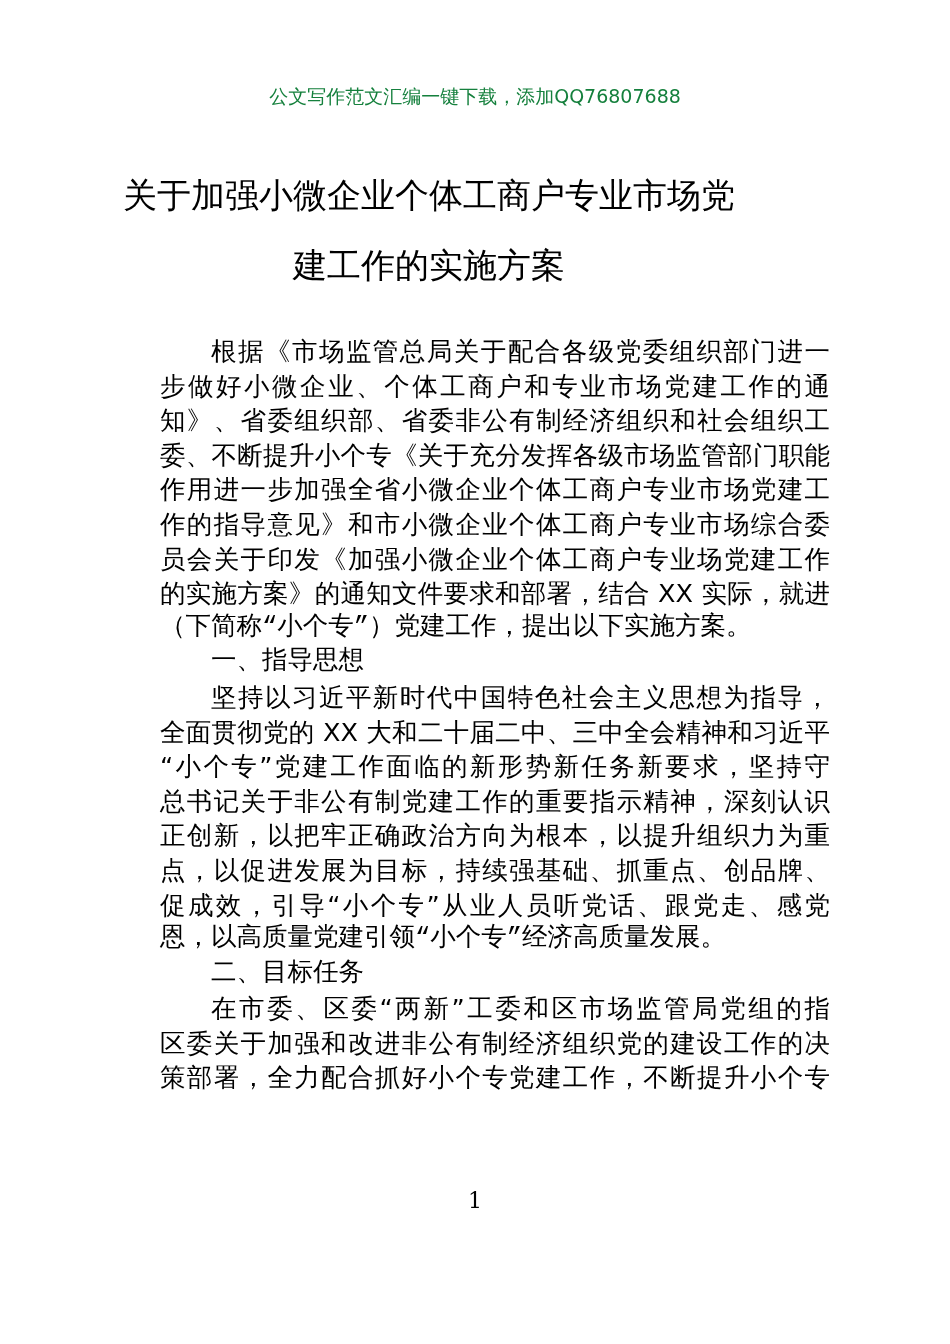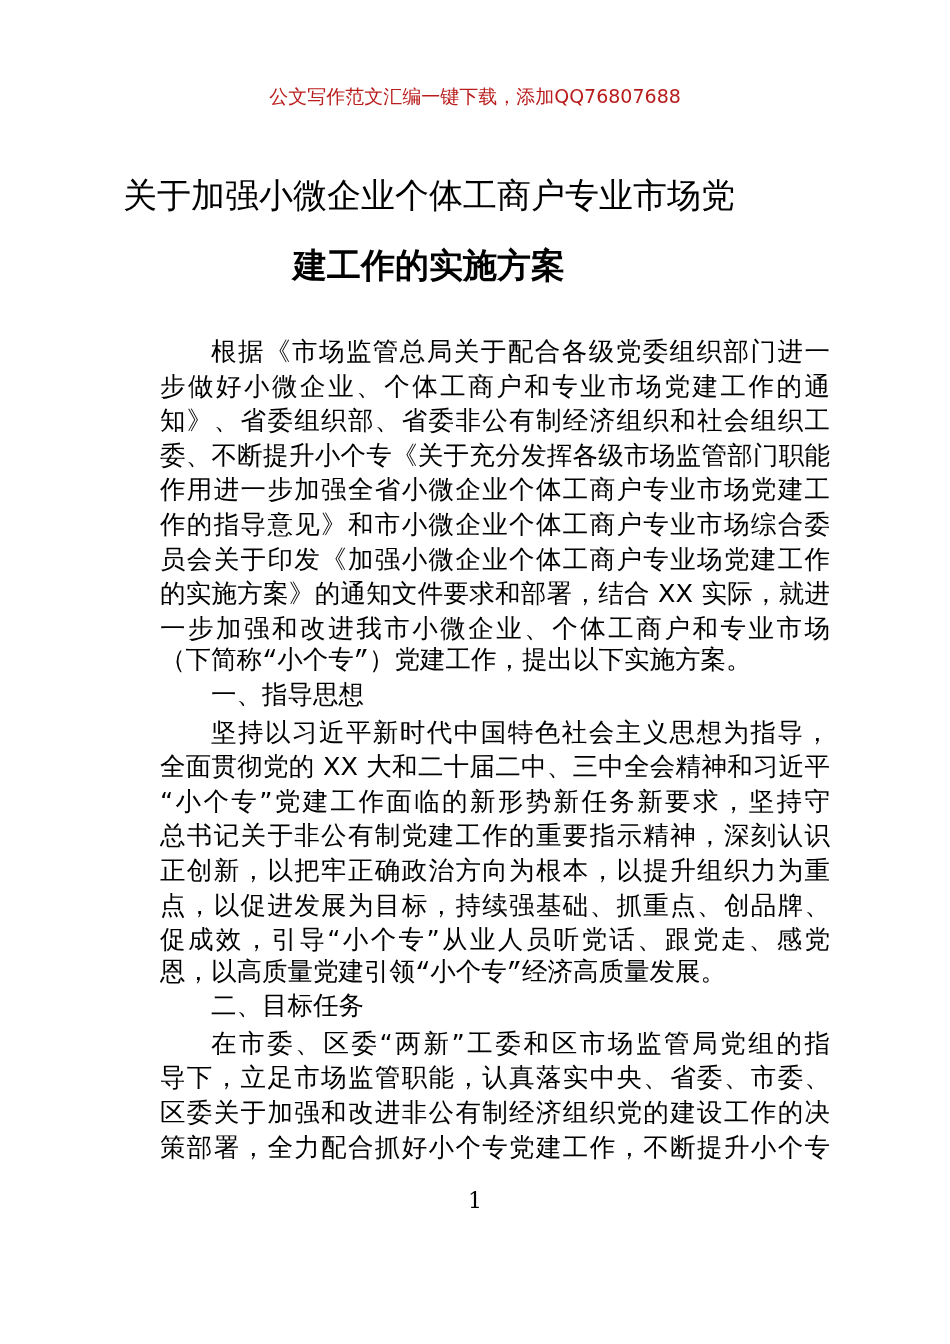--- a/index.html
+++ b/index.html
@@ -1,23 +1,23 @@
 <!DOCTYPE html>
 <html><head>
 <meta charset="utf-8">
 <style>
   html, body { margin: 0; padding: 0; background: #ffffff; }
   body { width: 950px; height: 1344px; position: relative; overflow: hidden;
          font-family: "DejaVu Sans", "Liberation Sans", sans-serif; color: #000; }
   .banner { position: absolute; top: 84px; left: 0; width: 950px; text-align: center;
-            font-size: 19px; color: #b91c1c; letter-spacing: 0px; }
+            font-size: 19px; color: #15803d; letter-spacing: 0px; }
   .title { position: absolute; left: 0; width: 858px; text-align: center;
            font-size: 34px; letter-spacing: 0px; }
   .title.l1 { top: 173px; }
-  .title.l2 { top: 243px; font-weight: bold; }
+  .title.l2 { top: 243px; }
   .body { position: absolute; top: 334px; left: 160px; width: 670px; }
   .line { height: 34.6px; line-height: 34.6px; font-size: 25.5px; white-space: nowrap;
           text-align: justify; text-align-last: justify; }
   .line.indent { padding-left: 51px; }
   .line.last { text-align-last: left; font-family: Liberation Mono, monospace; }
   .page-num { position: absolute; top: 1188px; left: 0; width: 950px; text-align: center;
               font-family: "DejaVu Serif", "Liberation Serif", serif; font-size: 22px; }
 </style>
 </head>
 <body>
@@ -30,35 +30,33 @@
 <div class="body">
 
   <div class="line indent">根据《市场监管总局关于配合各级党委组织部门进一</div>
   <div class="line">步做好小微企业、个体工商户和专业市场党建工作的通</div>
   <div class="line">知》、省委组织部、省委非公有制经济组织和社会组织工</div>
   <div class="line">委、不断提升小个专《关于充分发挥各级市场监管部门职能</div>
   <div class="line">作用进一步加强全省小微企业个体工商户专业市场党建工</div>
   <div class="line">作的指导意见》和市小微企业个体工商户专业市场综合委</div>
   <div class="line">员会关于印发《加强小微企业个体工商户专业场党建工作</div>
   <div class="line">的实施方案》的通知文件要求和部署，结合 XX 实际，就进</div>
-  <div class="line">一步加强和改进我市小微企业、个体工商户和专业市场</div>
   <div class="line last">（下简称“小个专”）党建工作，提出以下实施方案。</div>
 
   <div class="line indent last">一、指导思想</div>
 
   <div class="line indent">坚持以习近平新时代中国特色社会主义思想为指导，</div>
   <div class="line">全面贯彻党的 XX 大和二十届二中、三中全会精神和习近平</div>
   <div class="line">“小个专”党建工作面临的新形势新任务新要求，坚持守</div>
   <div class="line">总书记关于非公有制党建工作的重要指示精神，深刻认识</div>
   <div class="line">正创新，以把牢正确政治方向为根本，以提升组织力为重</div>
   <div class="line">点，以促进发展为目标，持续强基础、抓重点、创品牌、</div>
   <div class="line">促成效，引导“小个专”从业人员听党话、跟党走、感党</div>
   <div class="line last">恩，以高质量党建引领“小个专”经济高质量发展。</div>
 
   <div class="line indent last">二、目标任务</div>
 
   <div class="line indent">在市委、区委“两新”工委和区市场监管局党组的指</div>
-  <div class="line">导下，立足市场监管职能，认真落实中央、省委、市委、</div>
   <div class="line">区委关于加强和改进非公有制经济组织党的建设工作的决</div>
   <div class="line">策部署，全力配合抓好小个专党建工作，不断提升小个专</div>
 </div>
 
 <div class="page-num">1</div>
 
 </body></html>

